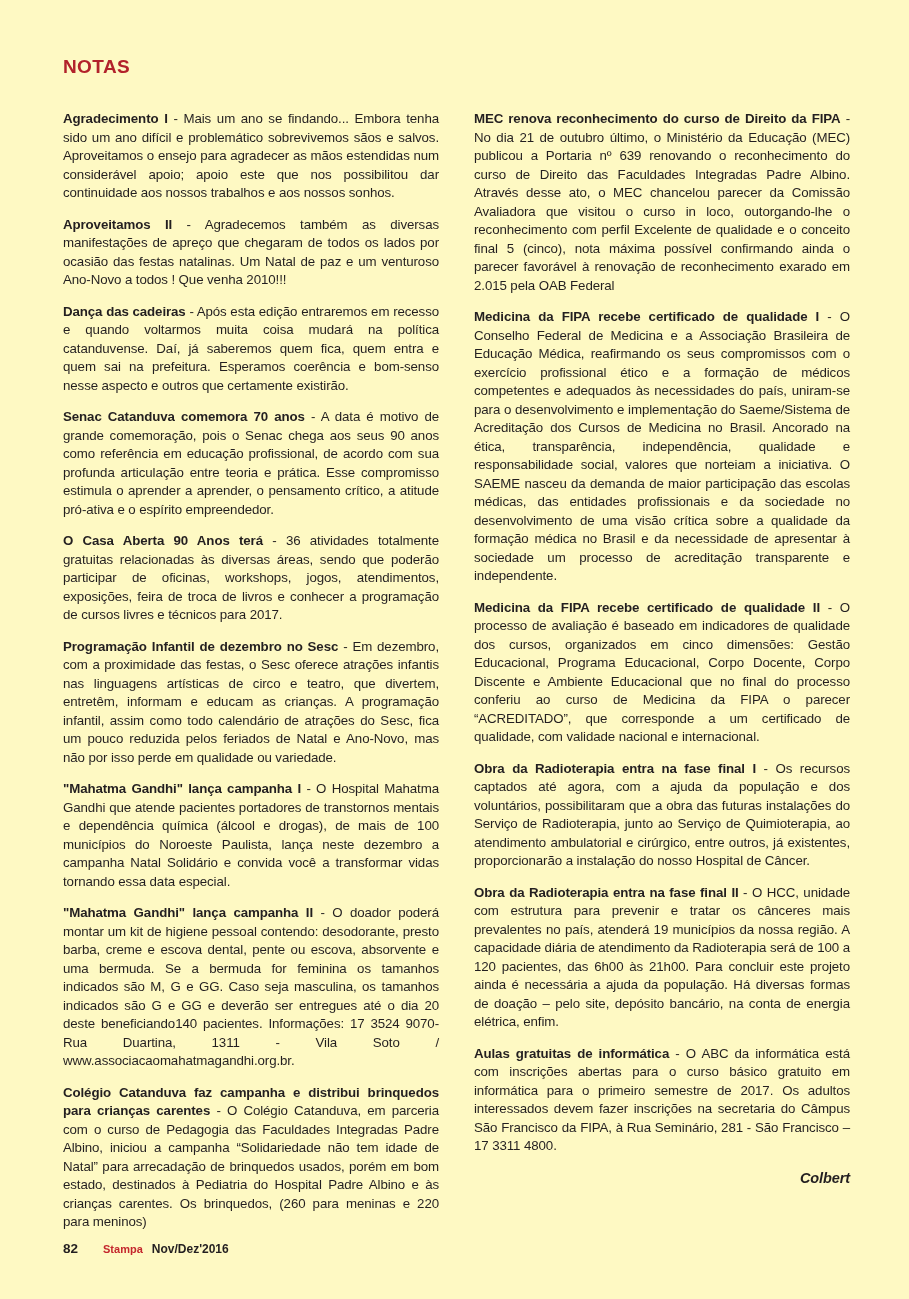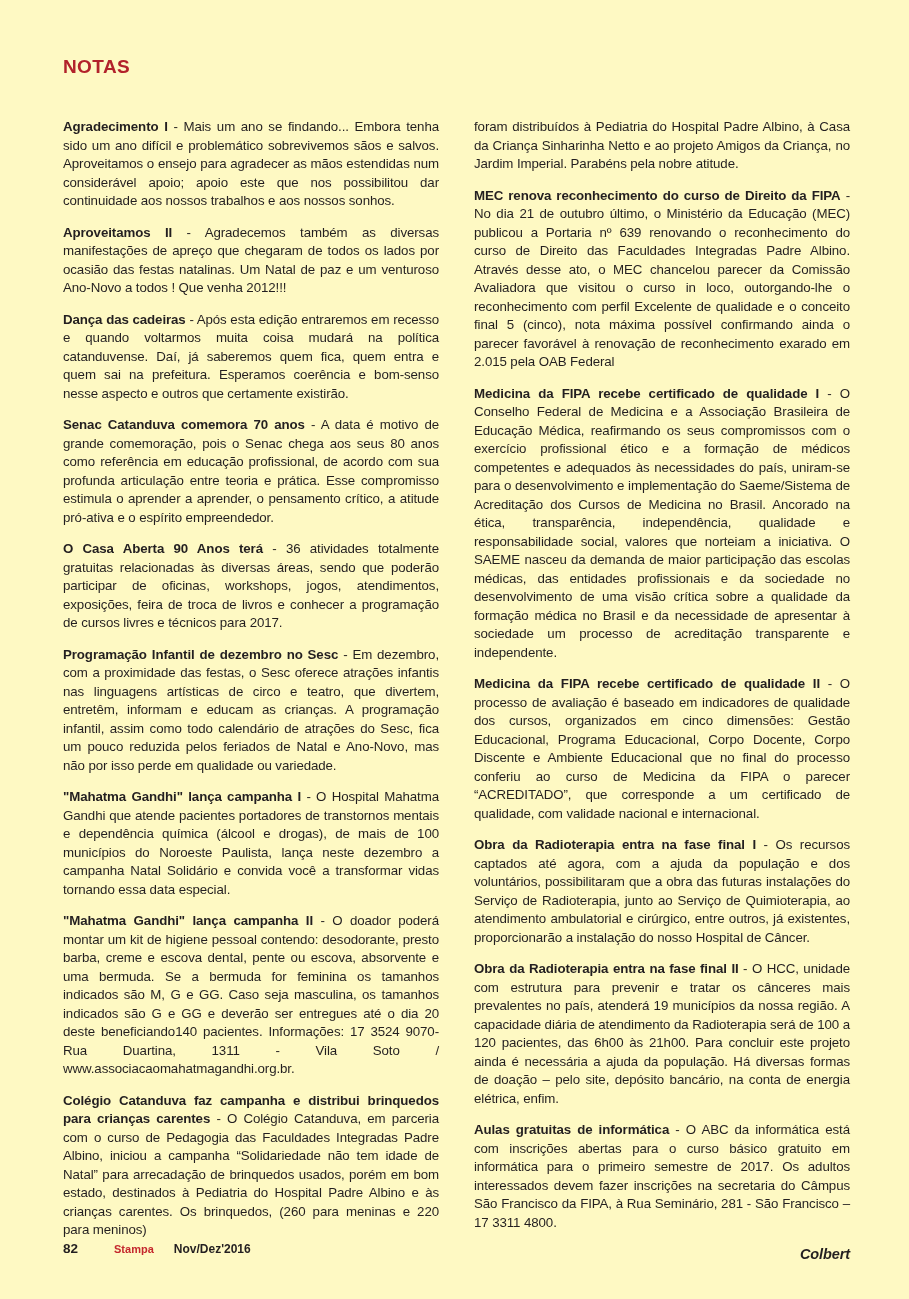--- a/index.html
+++ b/index.html
@@ -34,42 +34,42 @@
     gap: 35px;
   }
   .col {
     width: 376px;
     font-size: 13.3px;
     line-height: 18.5px;
     text-align: justify;
     letter-spacing: -0.1px;
   }
   .col p {
-    margin: 8px 0 13px 0;
+    margin: 0 0 13px 0;
   }
   .col p:last-child {
     margin-bottom: 0;
   }
   .lead {
     font-weight: 700;
   }
   .signature {
     text-align: right;
     font-style: italic;
     font-weight: 700;
     font-size: 14.5px;
     margin-top: 2px;
   }
   .footer {
     position: absolute;
     left: 63px;
     top: 1241px;
     display: flex;
     align-items: baseline;
-    gap: 20px;
+    gap: 9px;
     white-space: nowrap;
   }
   .footer .pnum {
     font-size: 13.5px;
     font-weight: 700;
     color: #231f20;
   }
   .footer .mag {
     font-size: 11px;
     font-weight: 700;
@@ -86,32 +86,31 @@
 <body>
 
 <div class="page">
 
   <h1 class="title">NOTAS</h1>
 
   <div class="columns">
 
     <div class="col">
       <p><span class="lead">Agradecimento I</span><span> - Mais um ano se findando... Embora tenha sido um ano difícil e problemático sobrevivemos sãos e salvos. Aproveitamos o ensejo para agradecer as mãos estendidas num considerável apoio; apoio este que nos possibilitou dar continuidade aos nossos trabalhos e aos nossos sonhos.</span></p>
-      <p><span class="lead">Aproveitamos II</span><span> - Agradecemos também as diversas manifestações de apreço que chegaram de todos os lados por ocasião das festas natalinas. Um Natal de paz e um venturoso Ano-Novo a todos ! Que venha 2012!!!</span></p>
+      <p><span class="lead">Aproveitamos II</span><span> - Agradecemos também as diversas manifestações de apreço que chegaram de todos os lados por ocasião das festas natalinas. Um Natal de paz e um venturoso Ano-Novo a todos ! Que venha 2010!!!</span></p>
       <p><span class="lead">Dança das cadeiras</span><span> - Após esta edição entraremos em recesso e quando voltarmos muita coisa mudará na política catanduvense. Daí, já saberemos quem fica, quem entra e quem sai na prefeitura. Esperamos coerência e bom-senso nesse aspecto e outros que certamente existirão.</span></p>
-      <p><span class="lead">Senac Catanduva comemora 70 anos</span><span> - A data é motivo de grande comemoração, pois o Senac chega aos seus 80 anos como referência em educação profissional, de acordo com sua profunda articulação entre teoria e prática. Esse compromisso estimula o aprender a aprender, o pensamento crítico, a atitude pró-ativa e o espírito empreendedor.</span></p>
+      <p><span class="lead">Senac Catanduva comemora 70 anos</span><span> - A data é motivo de grande comemoração, pois o Senac chega aos seus 90 anos como referência em educação profissional, de acordo com sua profunda articulação entre teoria e prática. Esse compromisso estimula o aprender a aprender, o pensamento crítico, a atitude pró-ativa e o espírito empreendedor.</span></p>
       <p><span class="lead">O Casa Aberta 90 Anos terá</span><span> - 36 atividades totalmente gratuitas relacionadas às diversas áreas, sendo que poderão participar de oficinas, workshops, jogos, atendimentos, exposições, feira de troca de livros e conhecer a programação de cursos livres e técnicos para 2017.</span></p>
       <p><span class="lead">Programação Infantil de dezembro no Sesc</span><span> - Em dezembro, com a proximidade das festas, o Sesc oferece atrações infantis nas linguagens artísticas de circo e teatro, que divertem, entretêm, informam e educam as crianças. A programação infantil, assim como todo calendário de atrações do Sesc, fica um pouco reduzida pelos feriados de Natal e Ano-Novo, mas não por isso perde em qualidade ou variedade.</span></p>
       <p><span class="lead">"Mahatma Gandhi" lança campanha I</span><span> - O Hospital Mahatma Gandhi que atende pacientes portadores de transtornos mentais e dependência química (álcool e drogas), de mais de 100 municípios do Noroeste Paulista, lança neste dezembro a campanha Natal Solidário e convida você a transformar vidas tornando essa data especial.</span></p>
       <p><span class="lead">"Mahatma Gandhi" lança campanha II</span><span> - O doador poderá montar um kit de higiene pessoal contendo: desodorante, presto barba, creme e escova dental, pente ou escova, absorvente e uma bermuda. Se a bermuda for feminina os tamanhos indicados são M, G e GG. Caso seja masculina, os tamanhos indicados são G e GG e deverão ser entregues até o dia 20 deste beneficiando140 pacientes. Informações: 17 3524 9070- Rua Duartina, 1311 - Vila Soto / www.associacaomahatmagandhi.org.br.</span></p>
       <p><span class="lead">Colégio Catanduva faz campanha e distribui brinquedos para crianças carentes</span><span> - O Colégio Catanduva, em parceria com o curso de Pedagogia das Faculdades Integradas Padre Albino, iniciou a campanha “Solidariedade não tem idade de Natal” para arrecadação de brinquedos usados, porém em bom estado, destinados à Pediatria do Hospital Padre Albino e às crianças carentes. Os brinquedos, (260 para meninas e 220 para meninos)</span></p>
     </div>
 
     <div class="col">
-      <p><span class="lead"></span><span>foram distribuídos à Pediatria do Hospital Padre Albino, à Casa da Criança Sinharinha Netto e ao projeto Amigos da Criança, no Jardim Imperial. Parabéns pela nobre atitude.</span></p>
       <p><span class="lead">MEC renova reconhecimento do curso de Direito da FIPA</span><span> - No dia 21 de outubro último, o Ministério da Educação (MEC) publicou a Portaria nº 639 renovando o reconhecimento do curso de Direito das Faculdades Integradas Padre Albino. Através desse ato, o MEC chancelou parecer da Comissão Avaliadora que visitou o curso in loco, outorgando-lhe o reconhecimento com perfil Excelente de qualidade e o conceito final 5 (cinco), nota máxima possível confirmando ainda o parecer favorável à renovação de reconhecimento exarado em 2.015 pela OAB Federal</span></p>
       <p><span class="lead">Medicina da FIPA recebe certificado de qualidade I</span><span> - O Conselho Federal de Medicina e a Associação Brasileira de Educação Médica, reafirmando os seus compromissos com o exercício profissional ético e a formação de médicos competentes e adequados às necessidades do país, uniram-se para o desenvolvimento e implementação do Saeme/Sistema de Acreditação dos Cursos de Medicina no Brasil. Ancorado na ética, transparência, independência, qualidade e responsabilidade social, valores que norteiam a iniciativa. O SAEME nasceu da demanda de maior participação das escolas médicas, das entidades profissionais e da sociedade no desenvolvimento de uma visão crítica sobre a qualidade da formação médica no Brasil e da necessidade de apresentar à sociedade um processo de acreditação transparente e independente.</span></p>
       <p><span class="lead">Medicina da FIPA recebe certificado de qualidade II</span><span> - O processo de avaliação é baseado em indicadores de qualidade dos cursos, organizados em cinco dimensões: Gestão Educacional, Programa Educacional, Corpo Docente, Corpo Discente e Ambiente Educacional que no final do processo conferiu ao curso de Medicina da FIPA o parecer “ACREDITADO”, que corresponde a um certificado de qualidade, com validade nacional e internacional.</span></p>
       <p><span class="lead">Obra da Radioterapia entra na fase final I</span><span> - Os recursos captados até agora, com a ajuda da população e dos voluntários, possibilitaram que a obra das futuras instalações do Serviço de Radioterapia, junto ao Serviço de Quimioterapia, ao atendimento ambulatorial e cirúrgico, entre outros, já existentes, proporcionarão a instalação do nosso Hospital de Câncer.</span></p>
       <p><span class="lead">Obra da Radioterapia entra na fase final II</span><span> - O HCC, unidade com estrutura para prevenir e tratar os cânceres mais prevalentes no país, atenderá 19 municípios da nossa região. A capacidade diária de atendimento da Radioterapia será de 100 a 120 pacientes, das 6h00 às 21h00. Para concluir este projeto ainda é necessária a ajuda da população. Há diversas formas de doação – pelo site, depósito bancário, na conta de energia elétrica, enfim.</span></p>
       <p><span class="lead">Aulas gratuitas de informática</span><span> - O ABC da informática está com inscrições abertas para o curso básico gratuito em informática para o primeiro semestre de 2017. Os adultos interessados devem fazer inscrições na secretaria do Câmpus São Francisco da FIPA, à Rua Seminário, 281 - São Francisco – 17 3311 4800.</span></p>
       <p class="signature">Colbert</p>
     </div>
 
   </div>

